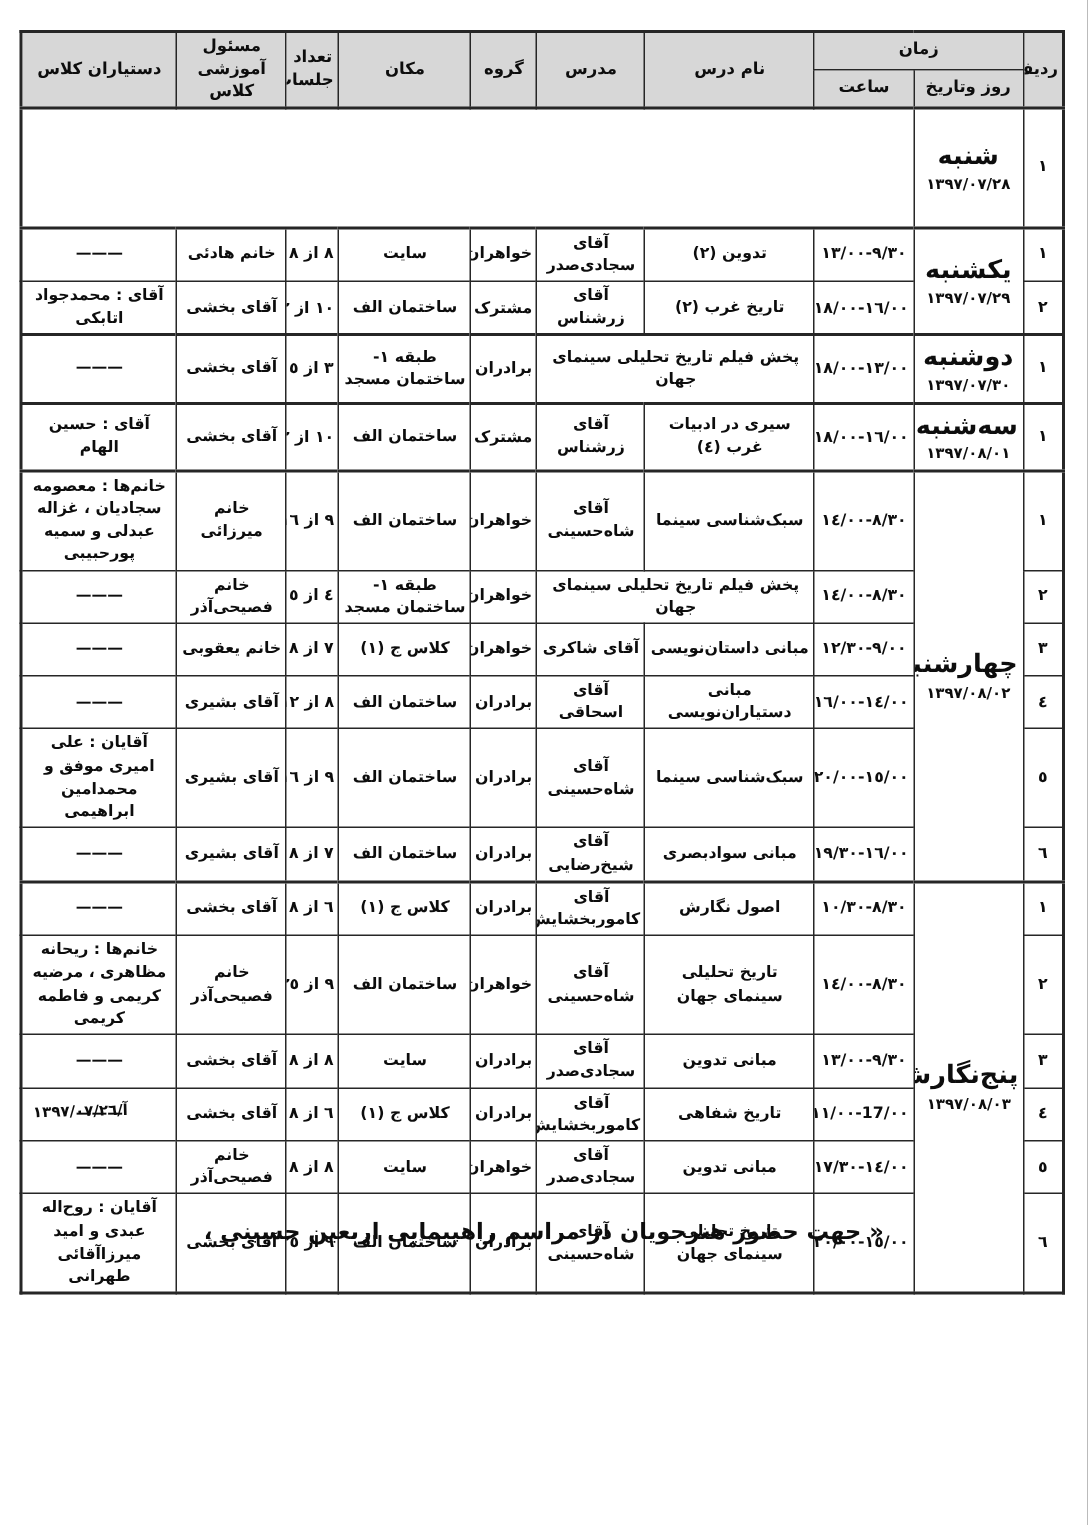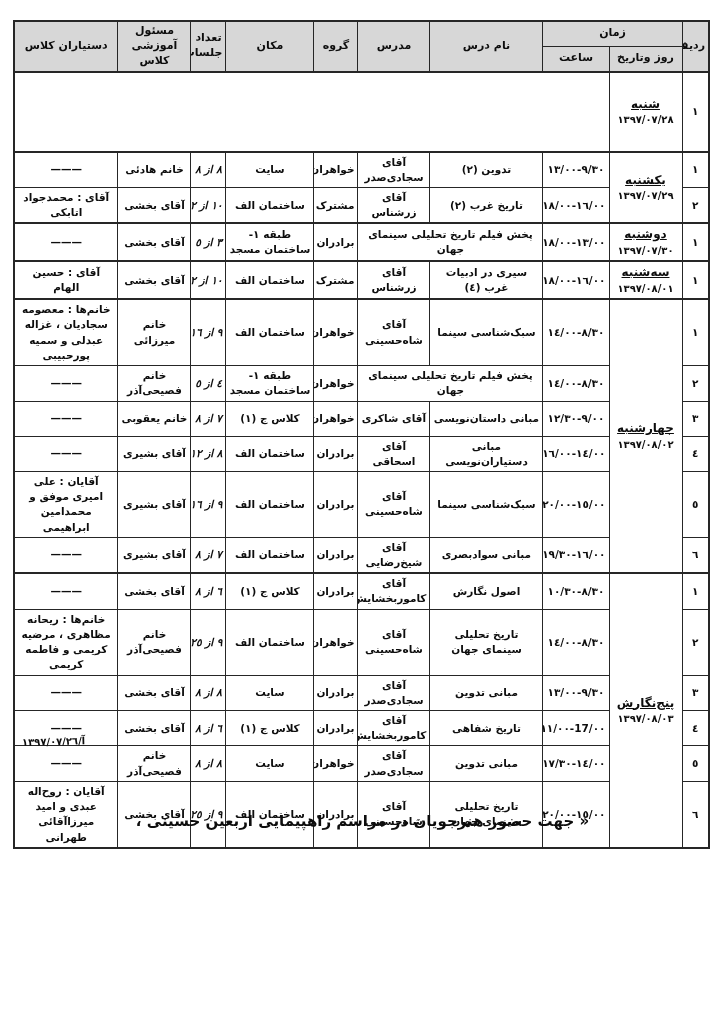--- a/index.html
+++ b/index.html
@@ -35,23 +35,23 @@
   }
   .schedule td{
     font-size:10.5px;
     height:30px;
     line-height:1.45;
   }
   .schedule th span{display:block;}
   tr.sec td{border-top:2px solid #262626;}
   td.c-empty{height:74px;}
   td .hour-text{direction:ltr;unicode-bidi:isolate;white-space:nowrap;display:inline-block;}
-  .day-name{display:block;text-decoration:underline;font-size:12px;}
+  .day-name{display:block;font-size:17px;}
   .day-date{display:block;direction:ltr;unicode-bidi:isolate;font-size:10px;white-space:nowrap;}
-  td.sessions-cell{white-space:nowrap;font-style:italic;}
+  td.sessions-cell{white-space:nowrap;}
   .footer-code{
     position:absolute;top:736px;left:22px;
     direction:rtl;
     font-size:10px;font-weight:700;
     transform:rotate(-1.5deg);
   }
   .notice{
     position:absolute;top:812px;left:0;right:0;
     direction:rtl;text-align:center;
     font-size:15px;font-weight:700;

